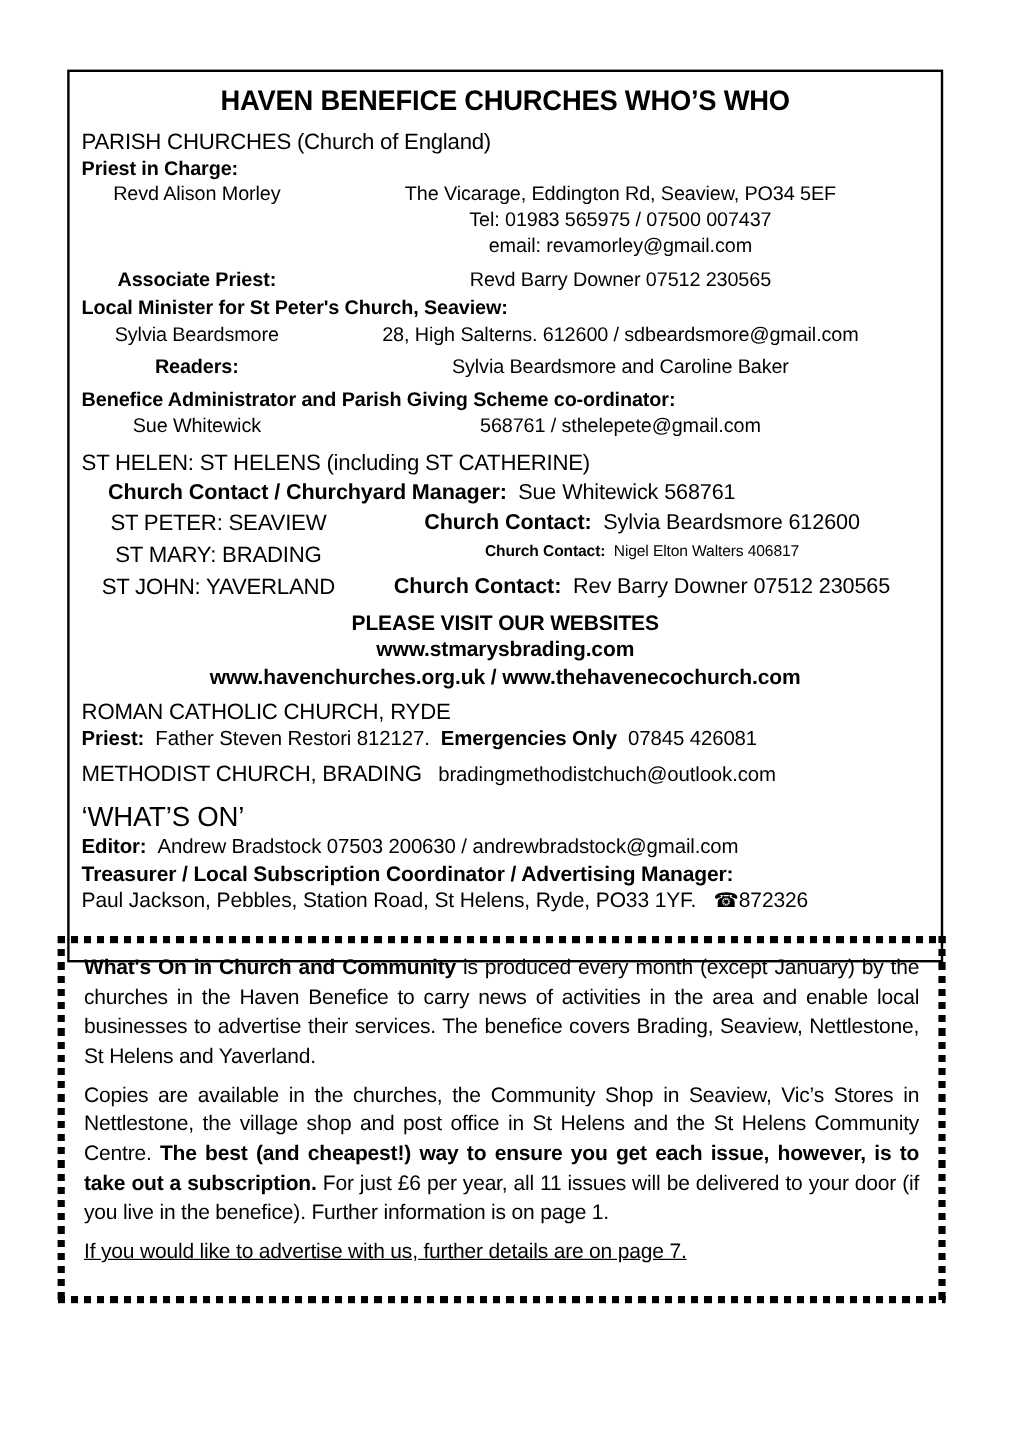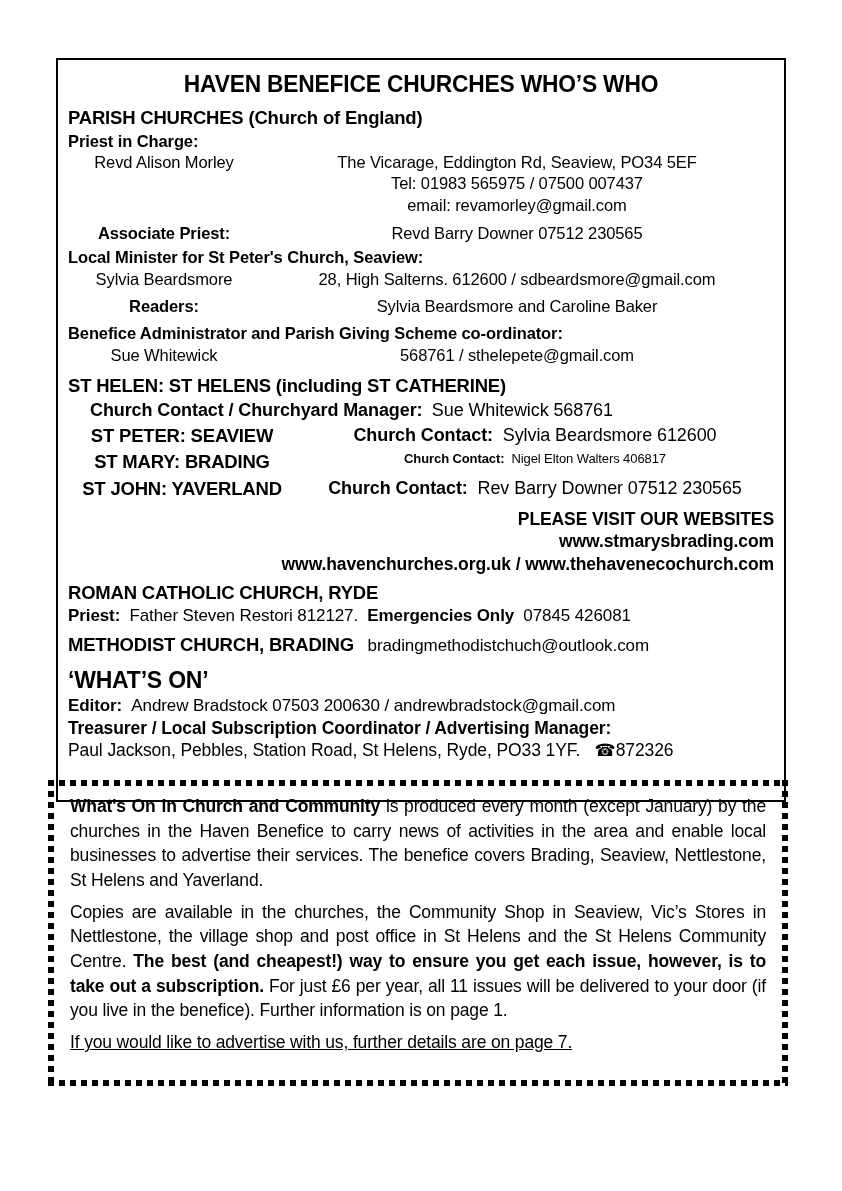--- a/index.html
+++ b/index.html
@@ -40,21 +40,21 @@
     font-weight: bold;
     font-size: 23.5px;
     letter-spacing: -0.2px;
     line-height: 1.15;
     margin: 3px 0 9px 0;
     transform: scaleX(0.97);
     transform-origin: center;
   }
 
   .sect-head {
-    font-weight: bold;
+    font-weight: normal;
     font-size: 18.5px;
     line-height: 1.22;
     margin: 0 0 1px 0;
     letter-spacing: -0.2px;
   }
 
   .sub-head {
     font-weight: bold;
     font-size: 16.5px;
     line-height: 1.28;
@@ -79,21 +79,21 @@
     text-align: center;
   }
   .row .c1 { width: 192px; flex: 0 0 192px; }
   .row .c2 { flex: 1 1 auto; }
   .row.wide .c1 { width: 228px; flex: 0 0 228px; }
   .b { font-weight: bold; }
 
   .indent { padding-left: 22px; }
 
   .center {
-    text-align: right;
+    text-align: center;
     font-size: 16.5px;
     line-height: 1.3;
     letter-spacing: -0.1px;
     margin: 0;
   }
   .center.b { font-weight: bold; }
 
   .gap2 { height: 3px; }
   .gap4 { height: 6px; }
   .gap6 { height: 9px; }

